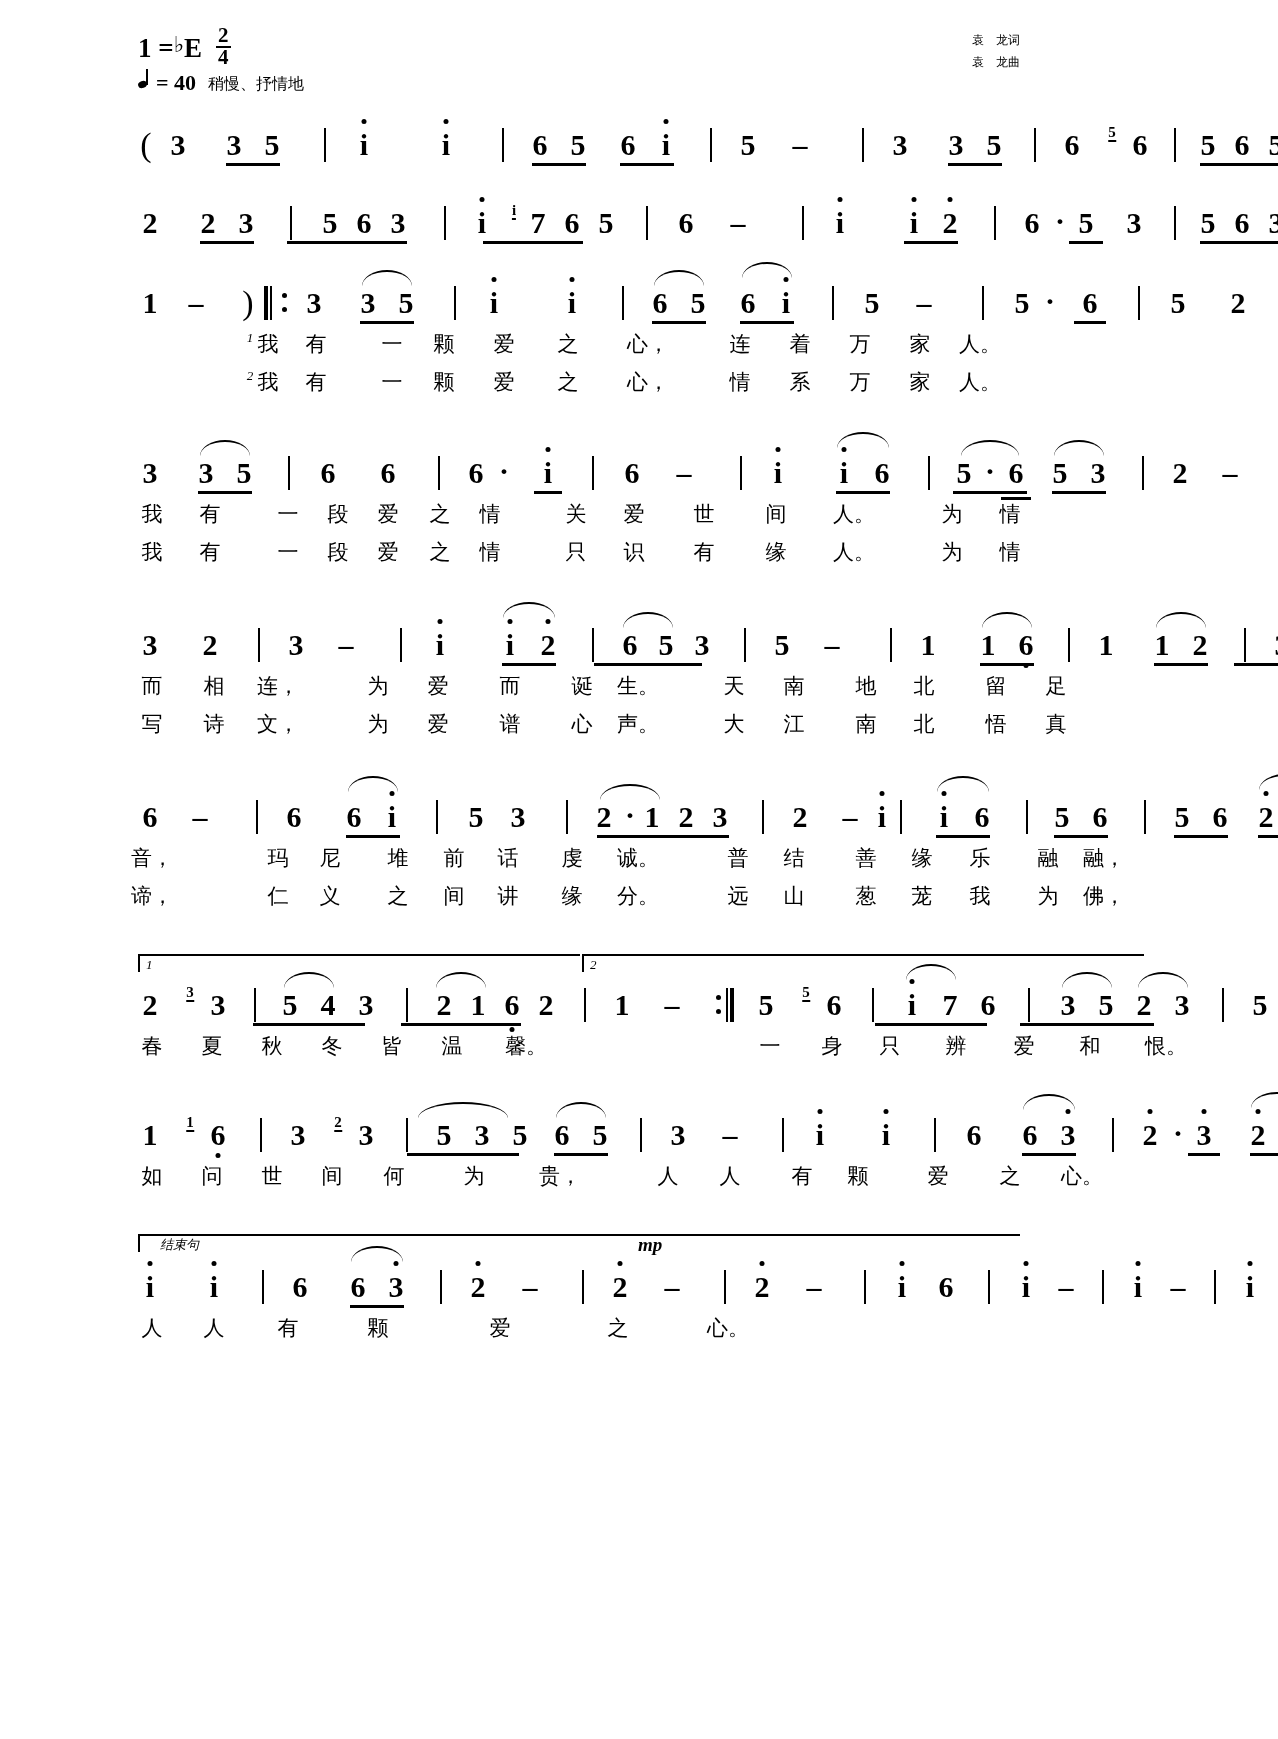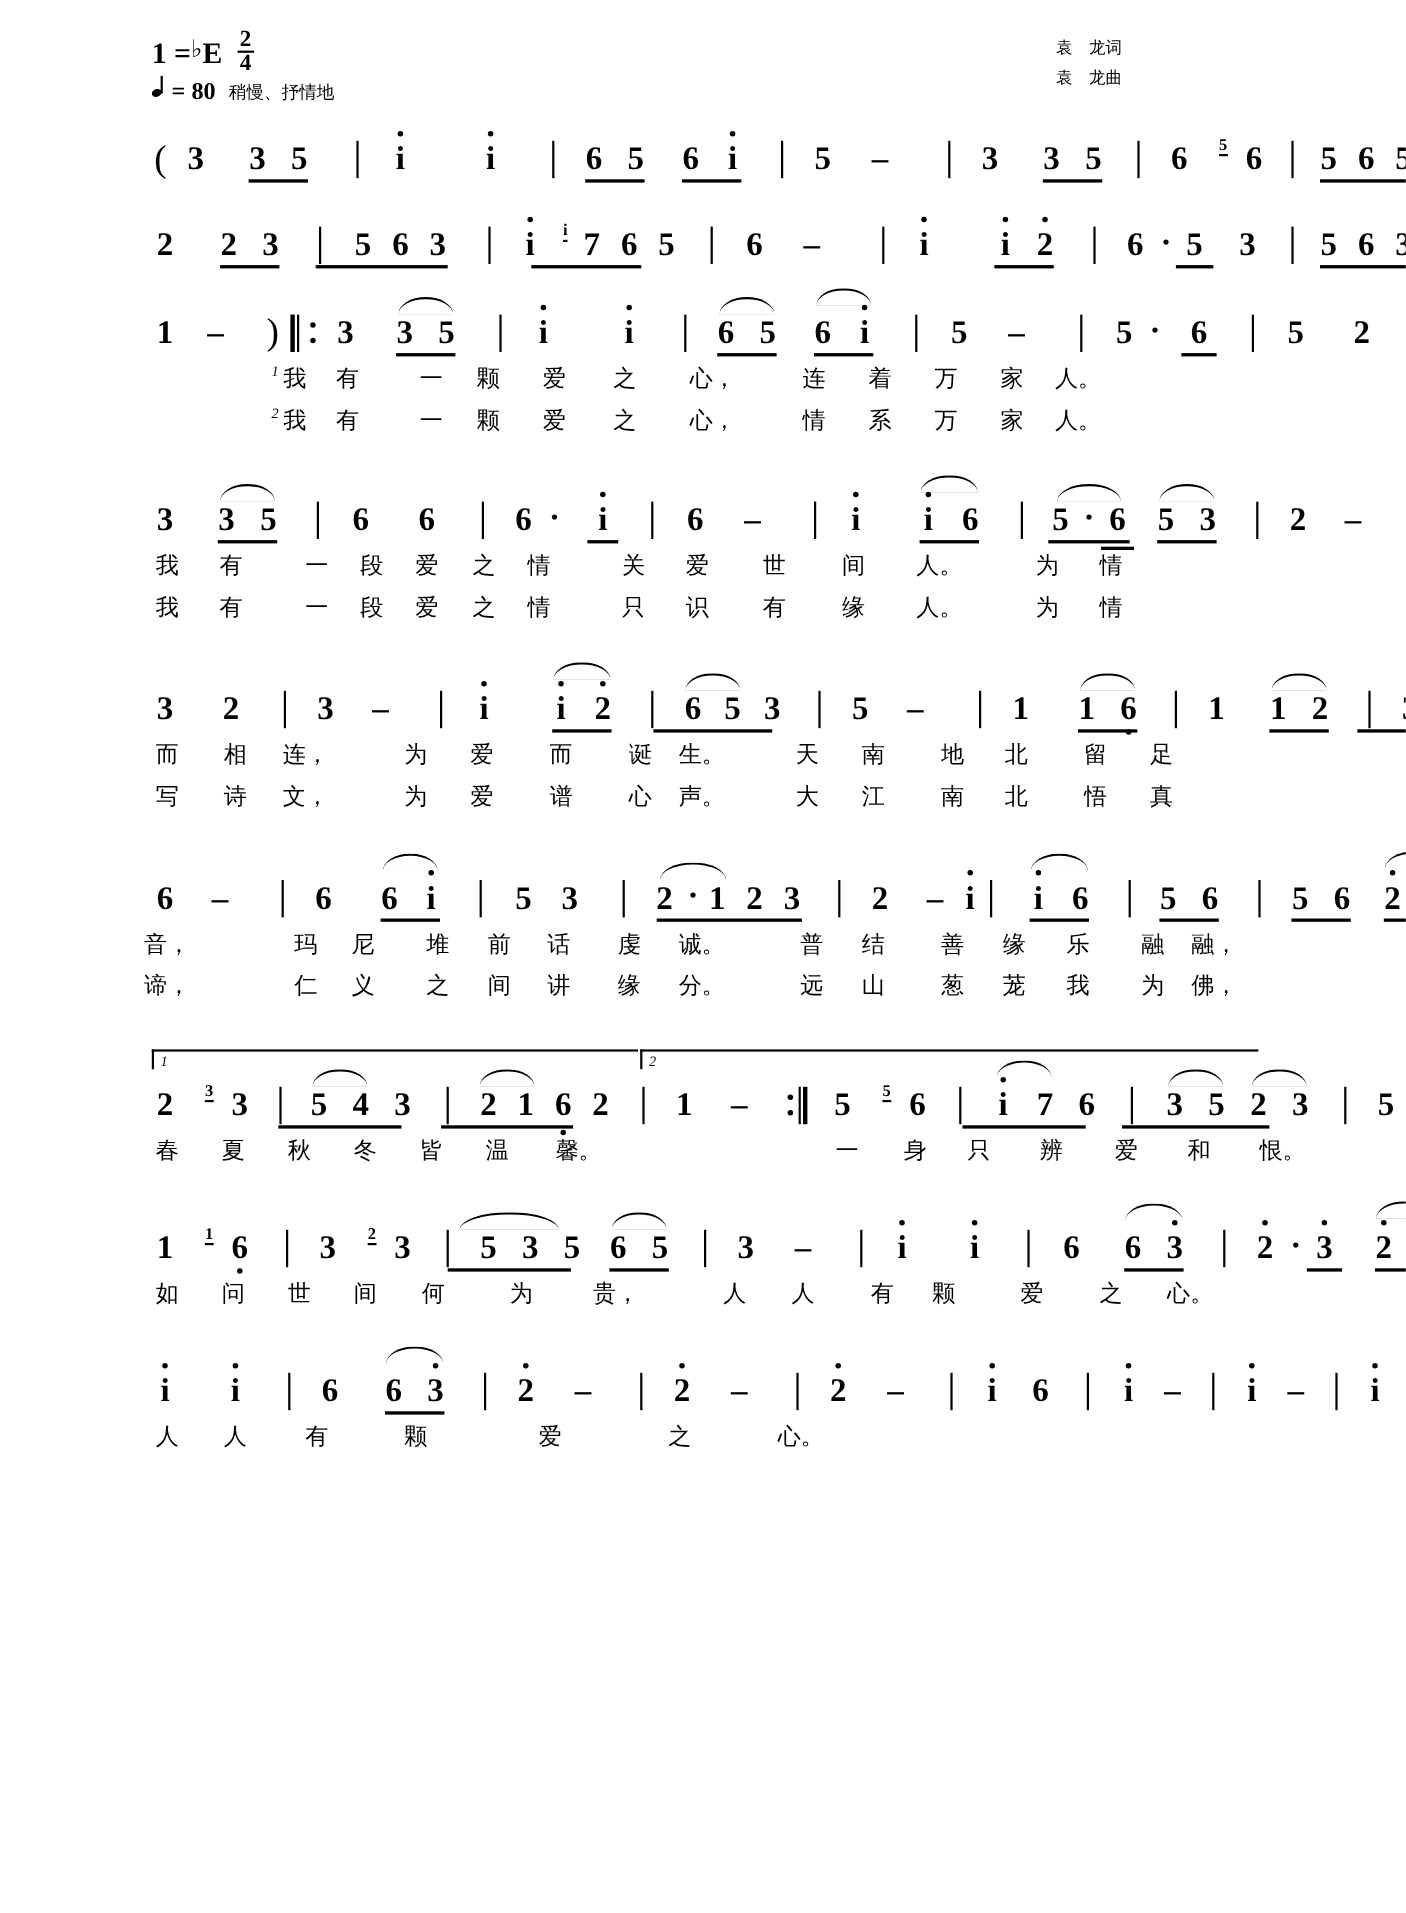--- a/index.html
+++ b/index.html
@@ -107,21 +107,21 @@
     font-family: "Liberation Sans", sans-serif;
     position: relative;
     top: -1px;
   }
 
   .credits {
     position: absolute;
     right: 258px;
     top: 2px;
     text-align: left;
-    font-size: 15px;
+    font-size: 12px;
     line-height: 1.8;
     font-family: "Liberation Sans", sans-serif;
     margin-left: 46px;
   }
   .credits div { white-space: pre; }
 
   
   .system {
     position: relative;
     margin: 0 138px 0 138px;
@@ -303,21 +303,21 @@
         <span class="flat-sign">♭</span>
         <span>E</span>
         <span class="timesig">
           <span class="num">2</span>
           <span class="den">4</span>
         </span>
       </div>
     </div>
     <div class="tempoline">
       <span class="notehead-q"></span>
-      <span>= 80</span>
+      <span>= 40</span>
       <span class="tempotext">稍慢、抒情地</span>
     </div>
     <div class="credits">
       <div>袁　龙词</div>
       <div>袁　龙曲</div>
     </div>
   </div>
 
   <div class="system" style="margin-top:6px;">
     <div class="notes-row">
@@ -865,20 +865,25 @@
       <span class="lx" style="left:592px">人</span>
       <span class="lx" style="left:664px">有</span>
       <span class="lx" style="left:720px">颗</span>
       <span class="lx" style="left:800px">爱</span>
       <span class="lx" style="left:872px">之</span>
       <span class="lx" style="left:944px">心。</span>
     </div>
   </div>
 
   <div class="system" style="margin-top:34px;">
+    <div style="position:relative;height:22px;">
+      <span class="volta" style="left:0px;top:0;width:880px"></span>
+      <span class="ending-label" style="left:22px;top:2px">结束句</span>
+      <span class="dynamic" style="left:500px;top:0">mp</span>
+    </div>
     <div class="notes-row">
       <span class="n" style="left:12px">i</span>
       <span class="dot-up" style="left:12px;bottom:48px"></span>
       <span class="n" style="left:76px">i</span>
       <span class="dot-up" style="left:76px;bottom:48px"></span>
       <span class="bar" style="left:124px"></span>
       <span class="n" style="left:162px">6</span>
       <span class="n" style="left:220px">6</span>
       <span class="n" style="left:258px">3</span>
       <span class="dot-up" style="left:258px;bottom:48px"></span>

